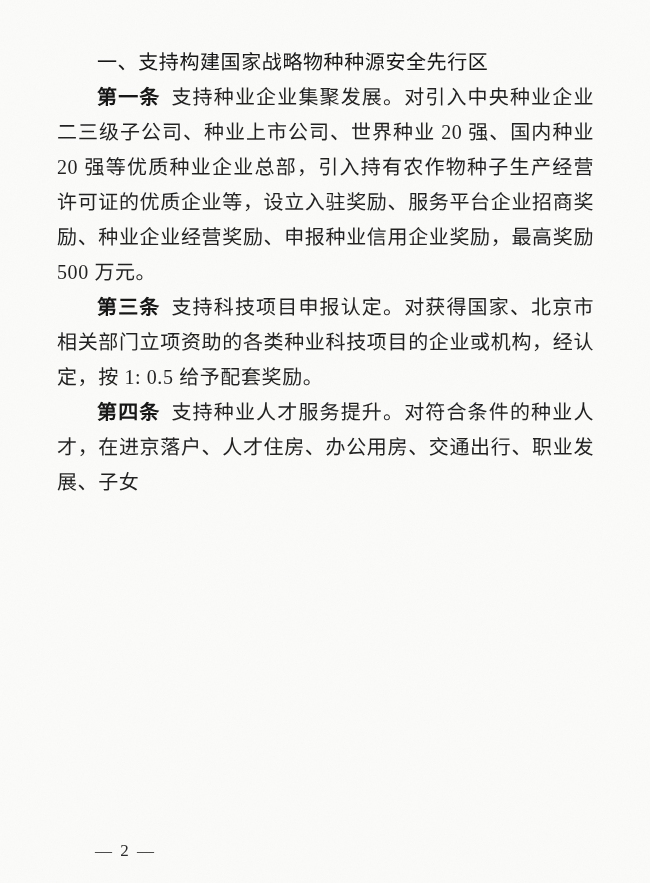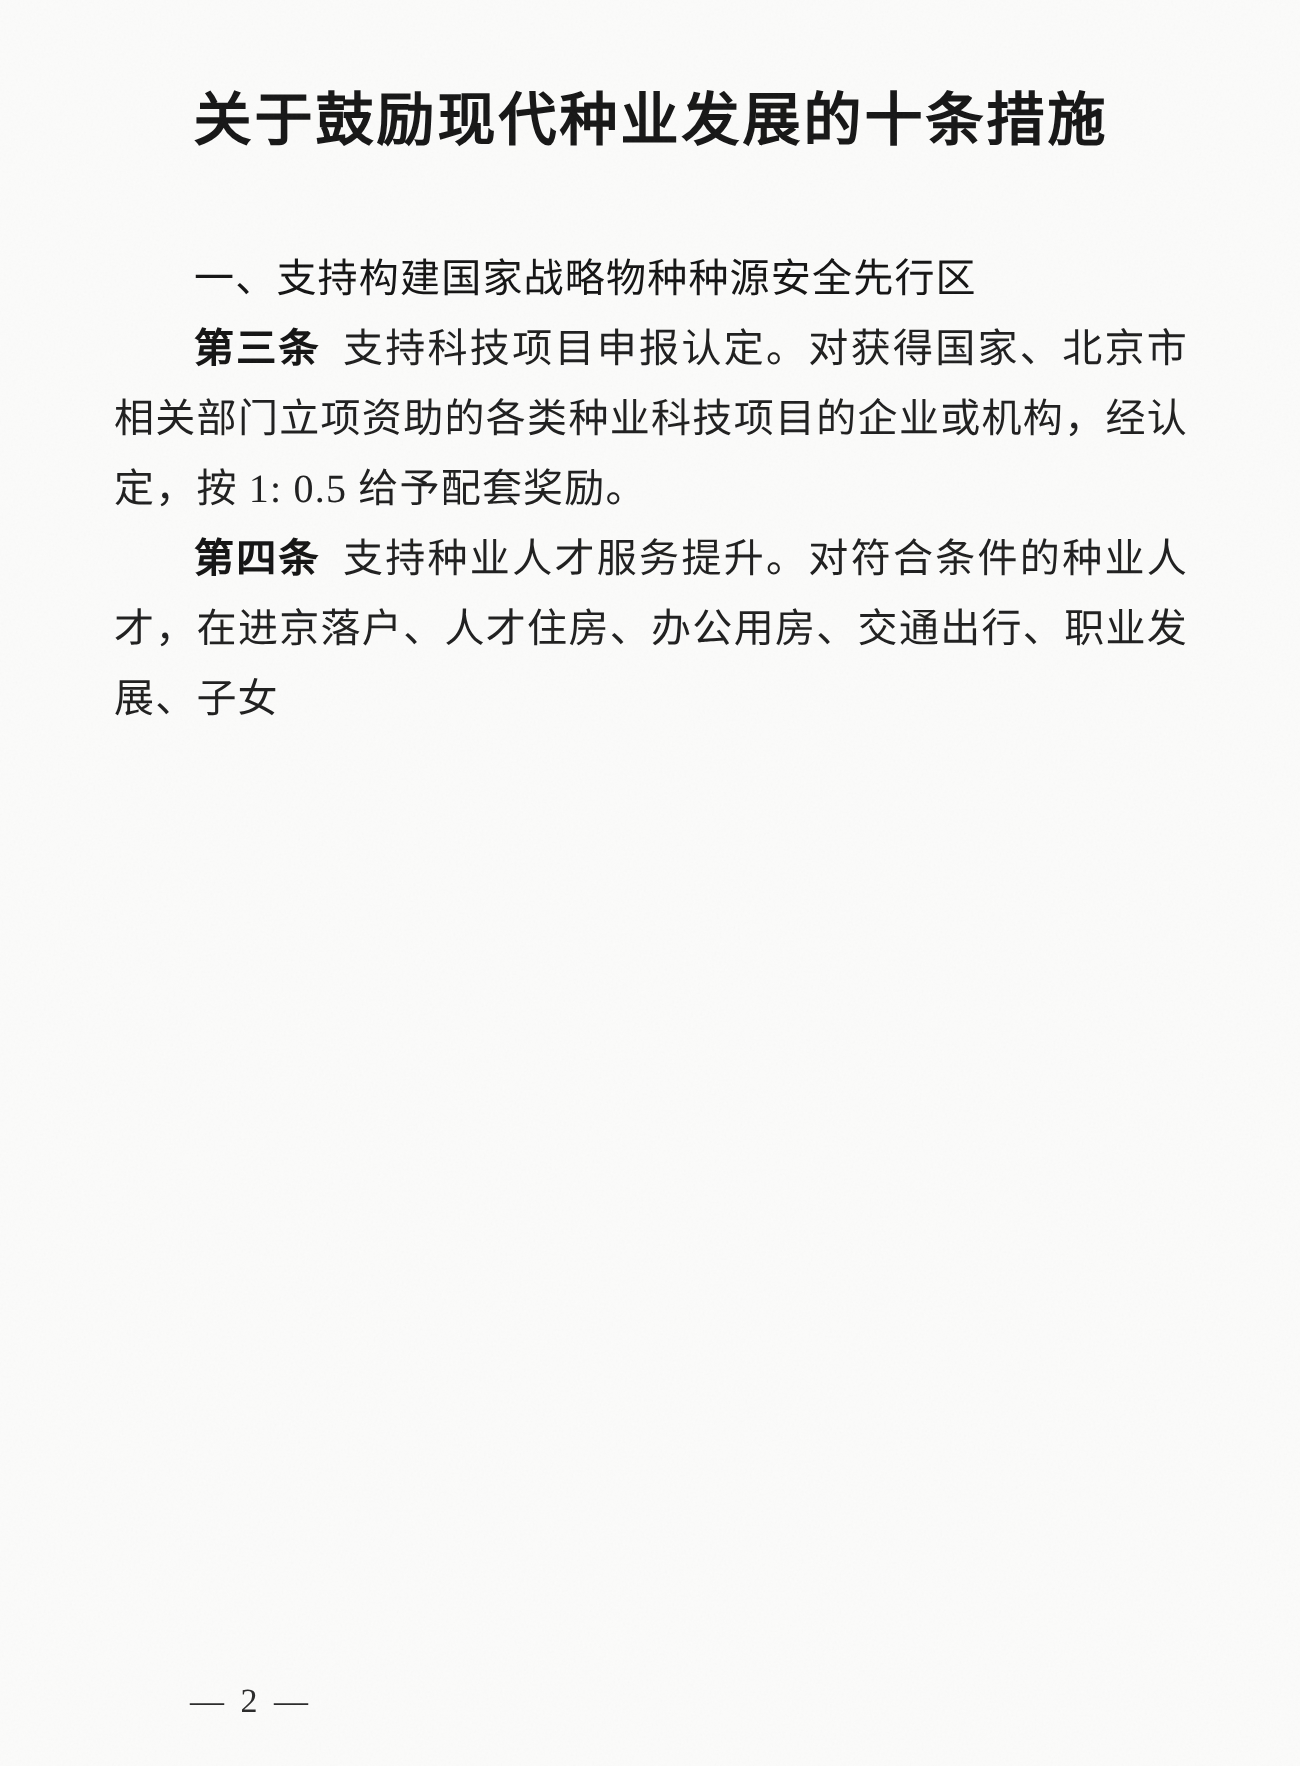--- a/index.html
+++ b/index.html
@@ -71,27 +71,27 @@
     z-index: 2;
   }
 </style>
 </head>
 <body>
 
 <div class="page">
 
   <div class="content">
 
-    <h1 class="doc-title">关于鼓励现代种业发展的十条措施</h1>
 
     <div class="body-text">
 
 
       <p class="para section-heading">一、支持构建国家战略物种种源安全先行区</p>
 
+      <p class="para article"><b class="article-lead">第一条</b><span>支持种业企业集聚发展。对引入中央种业企业二三级子公司、种业上市公司、世界种业 20 强、国内种业 20 强等优质种业企业总部，引入持有农作物种子生产经营许可证的优质企业等，设立入驻奖励、服务平台企业招商奖励、种业企业经营奖励、申报种业信用企业奖励，最高奖励 500 万元。</span></p>
 
 
       <p class="para article"><b class="article-lead">第三条</b><span>支持科技项目申报认定。对获得国家、北京市相关部门立项资助的各类种业科技项目的企业或机构，经认定，按 1: 0.5 给予配套奖励。</span></p>
 
       <p class="para article"><b class="article-lead">第四条</b><span>支持种业人才服务提升。对符合条件的种业人才，在进京落户、人才住房、办公用房、交通出行、职业发展、子女</span></p>
 
     </div>
   </div>
 
   <div class="page-footer">— 2 —</div>

